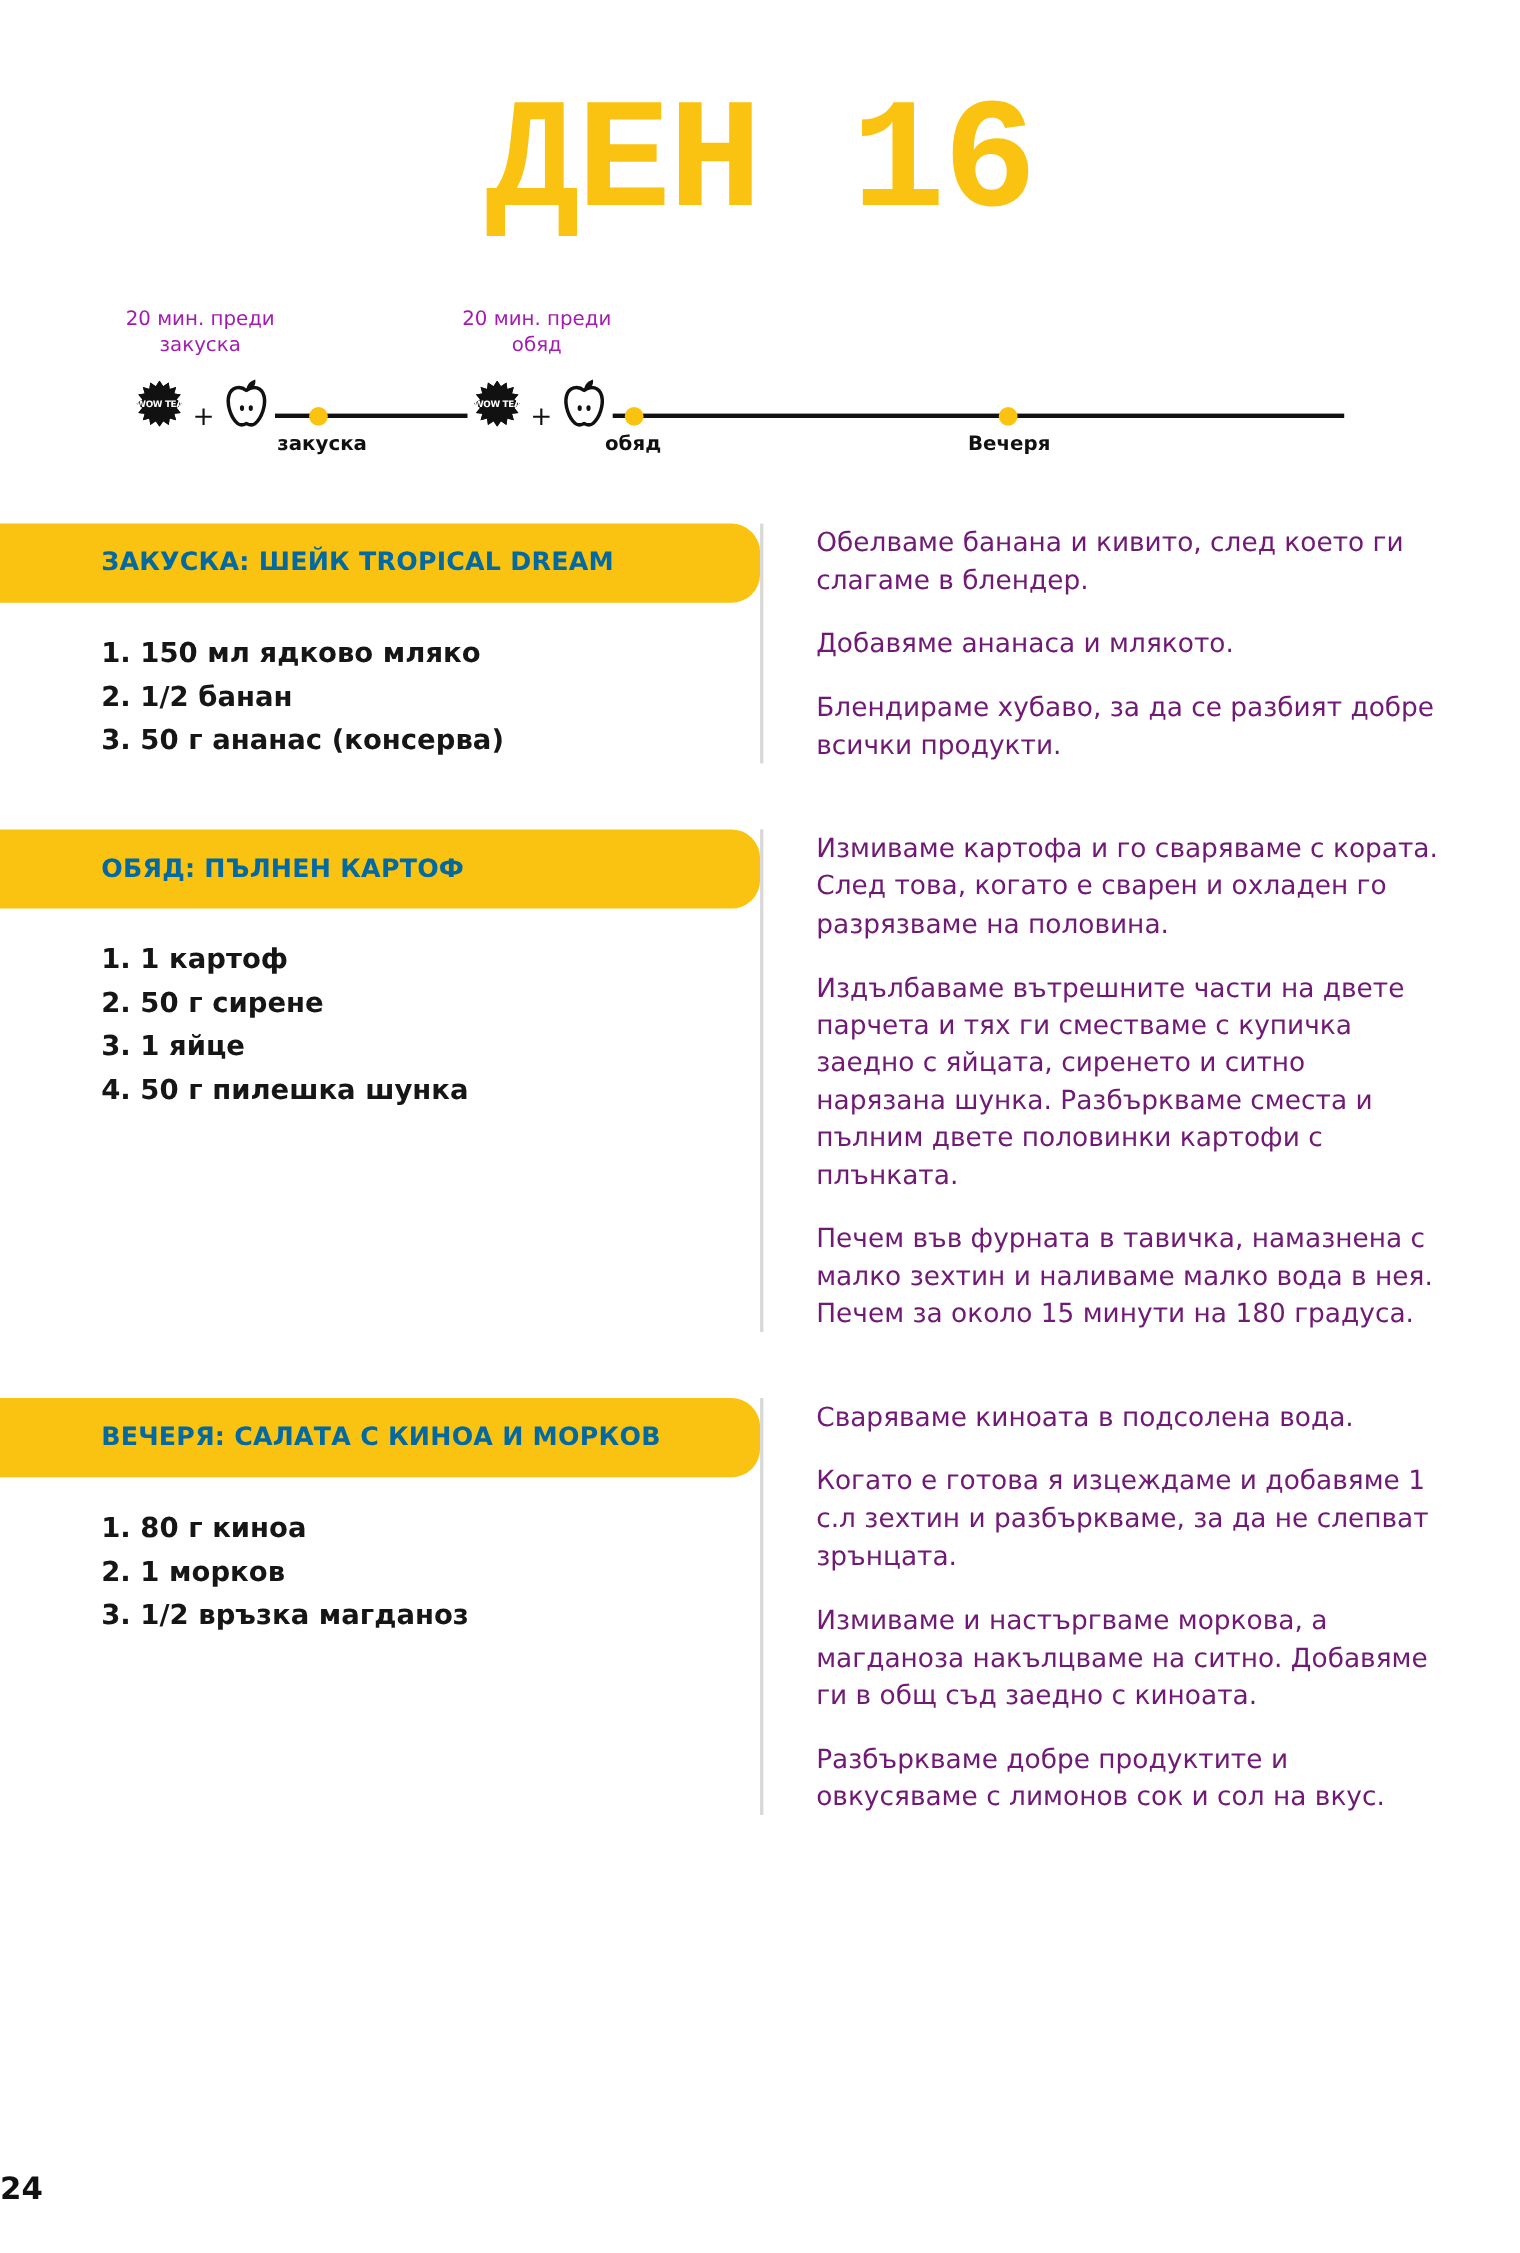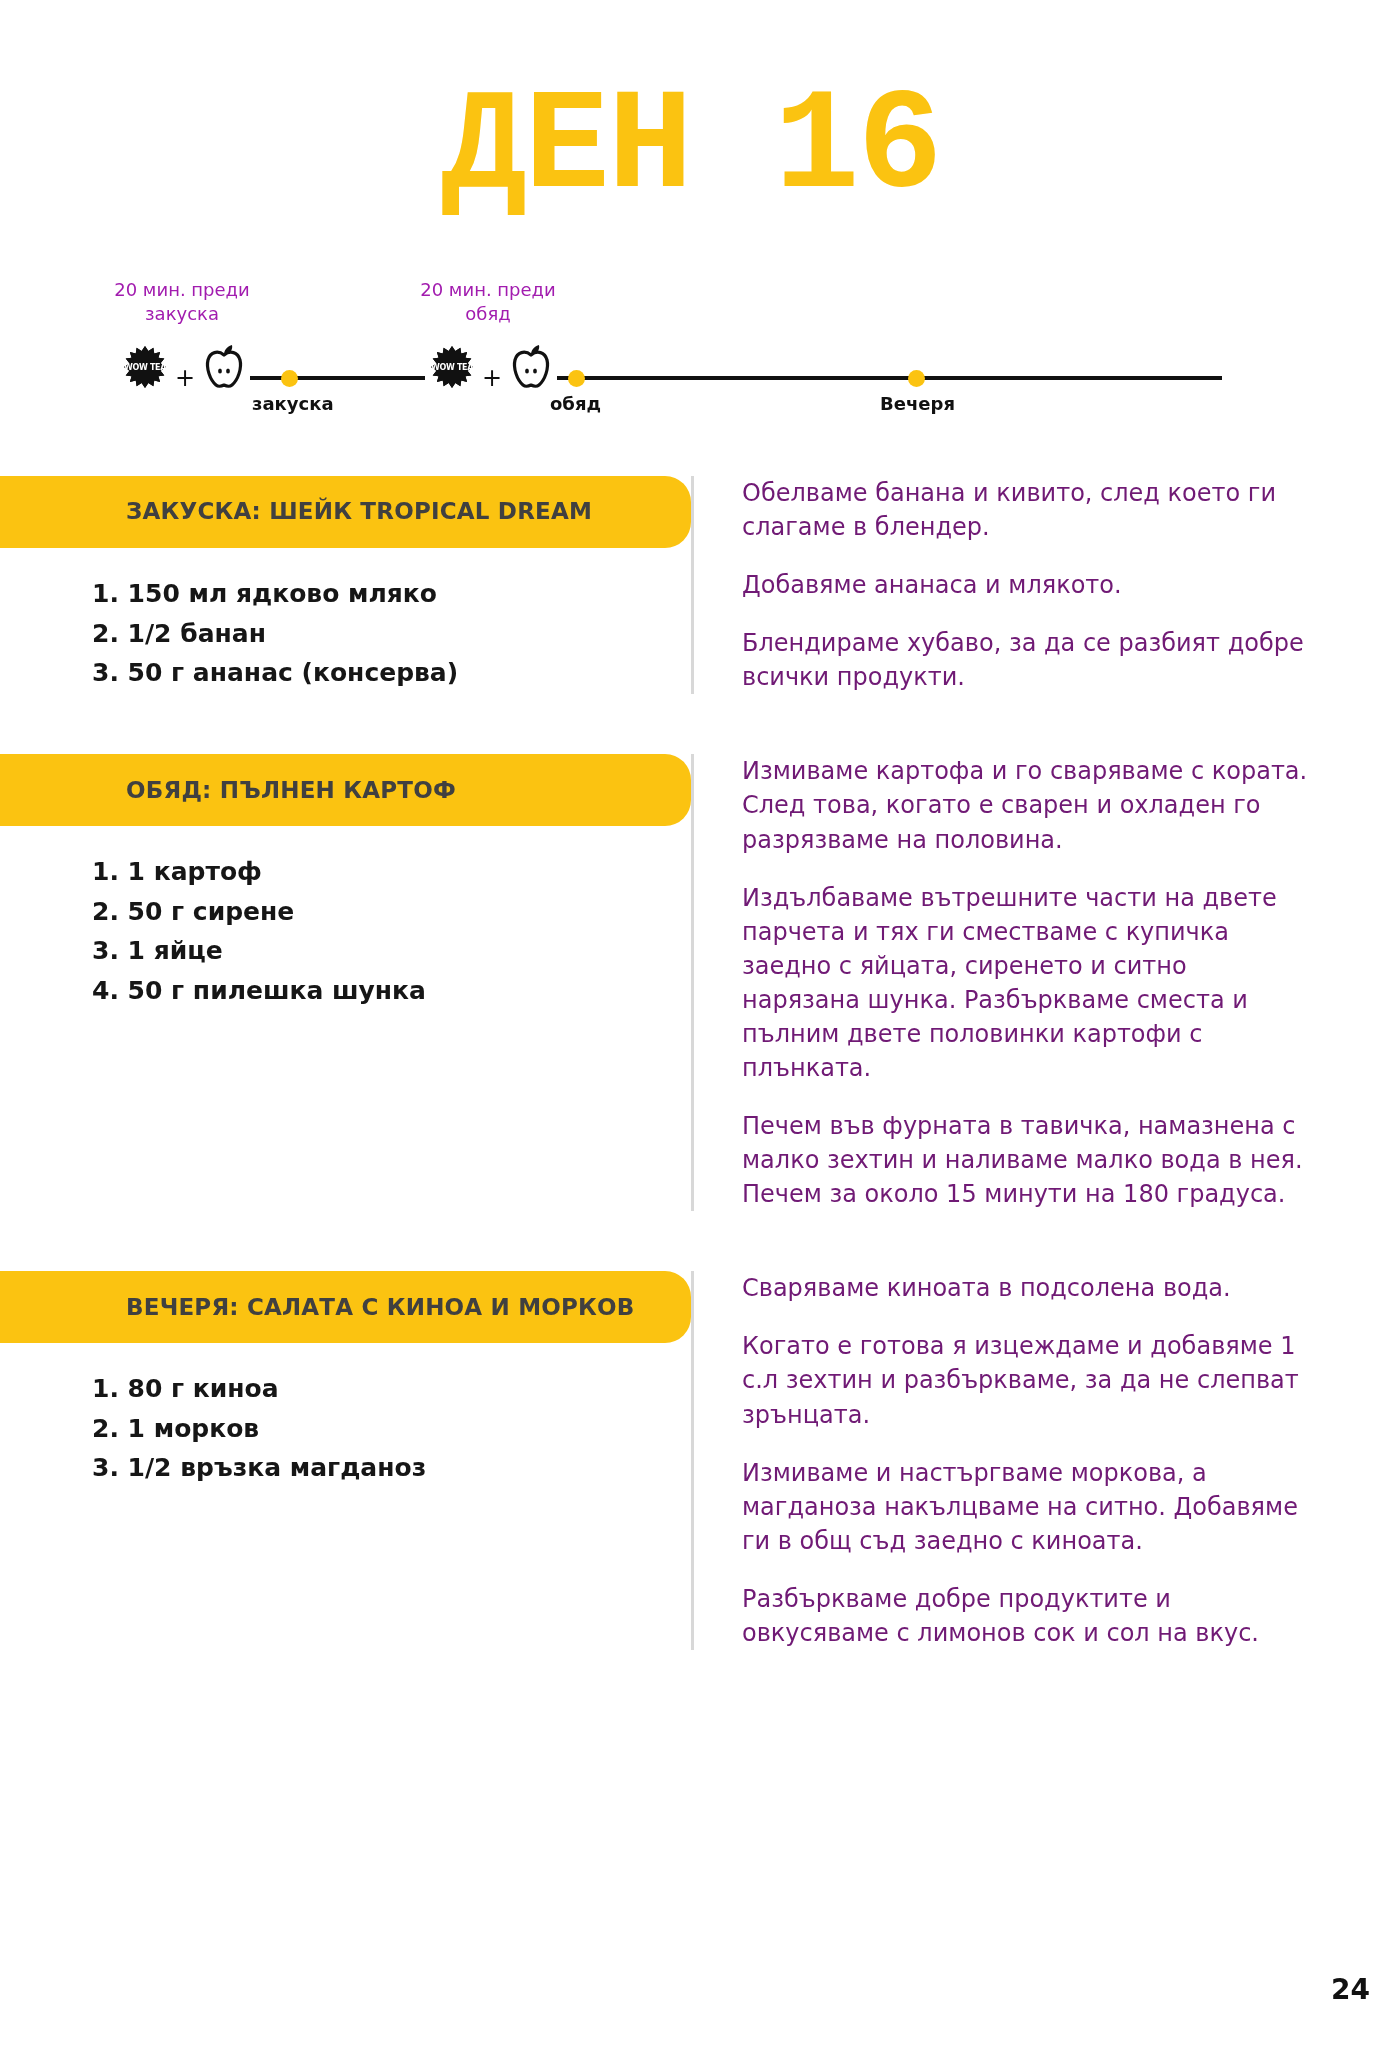--- a/index.html
+++ b/index.html
@@ -164,27 +164,26 @@
     background: #FBC311;
     border-top-right-radius: 26px;
     border-bottom-right-radius: 26px;
     min-height: 72px;
     display: flex;
     align-items: center;
     padding: 6px 30px 6px 92px;
     box-sizing: border-box;
   }
   .meal-banner-title {
-    color: #404040;
+    color: #0369a1;
     font-size: 23px;
     font-weight: bold;
     letter-spacing: 0.2px;
     font-family: "DejaVu Sans", "Liberation Sans", sans-serif;
     line-height: 1.2;
-    margin-left: 34px;
   }
   .ing-list {
     list-style: none;
     margin: 26px 0 0 0;
     padding: 0 30px 0 92px;
   }
   .ing-item {
     font-size: 25px;
     font-weight: bold;
     color: #161616;
@@ -210,21 +209,21 @@
   .step:last-child { margin-bottom: 0; }
 
   .meal-breakfast .meal-right { padding-top: 0; }
 
   
   .page-number {
     position: absolute;
     bottom: 42px;
     left: 0;
     right: 12px;
-    text-align: right;
+    text-align: left;
     font-size: 28px;
     font-weight: bold;
     color: #111;
     font-family: "DejaVu Sans", "Liberation Sans", sans-serif;
   }
 </style>
 </head>
 <body>
 
 <h1 class="page-title">ДЕН 16</h1>

